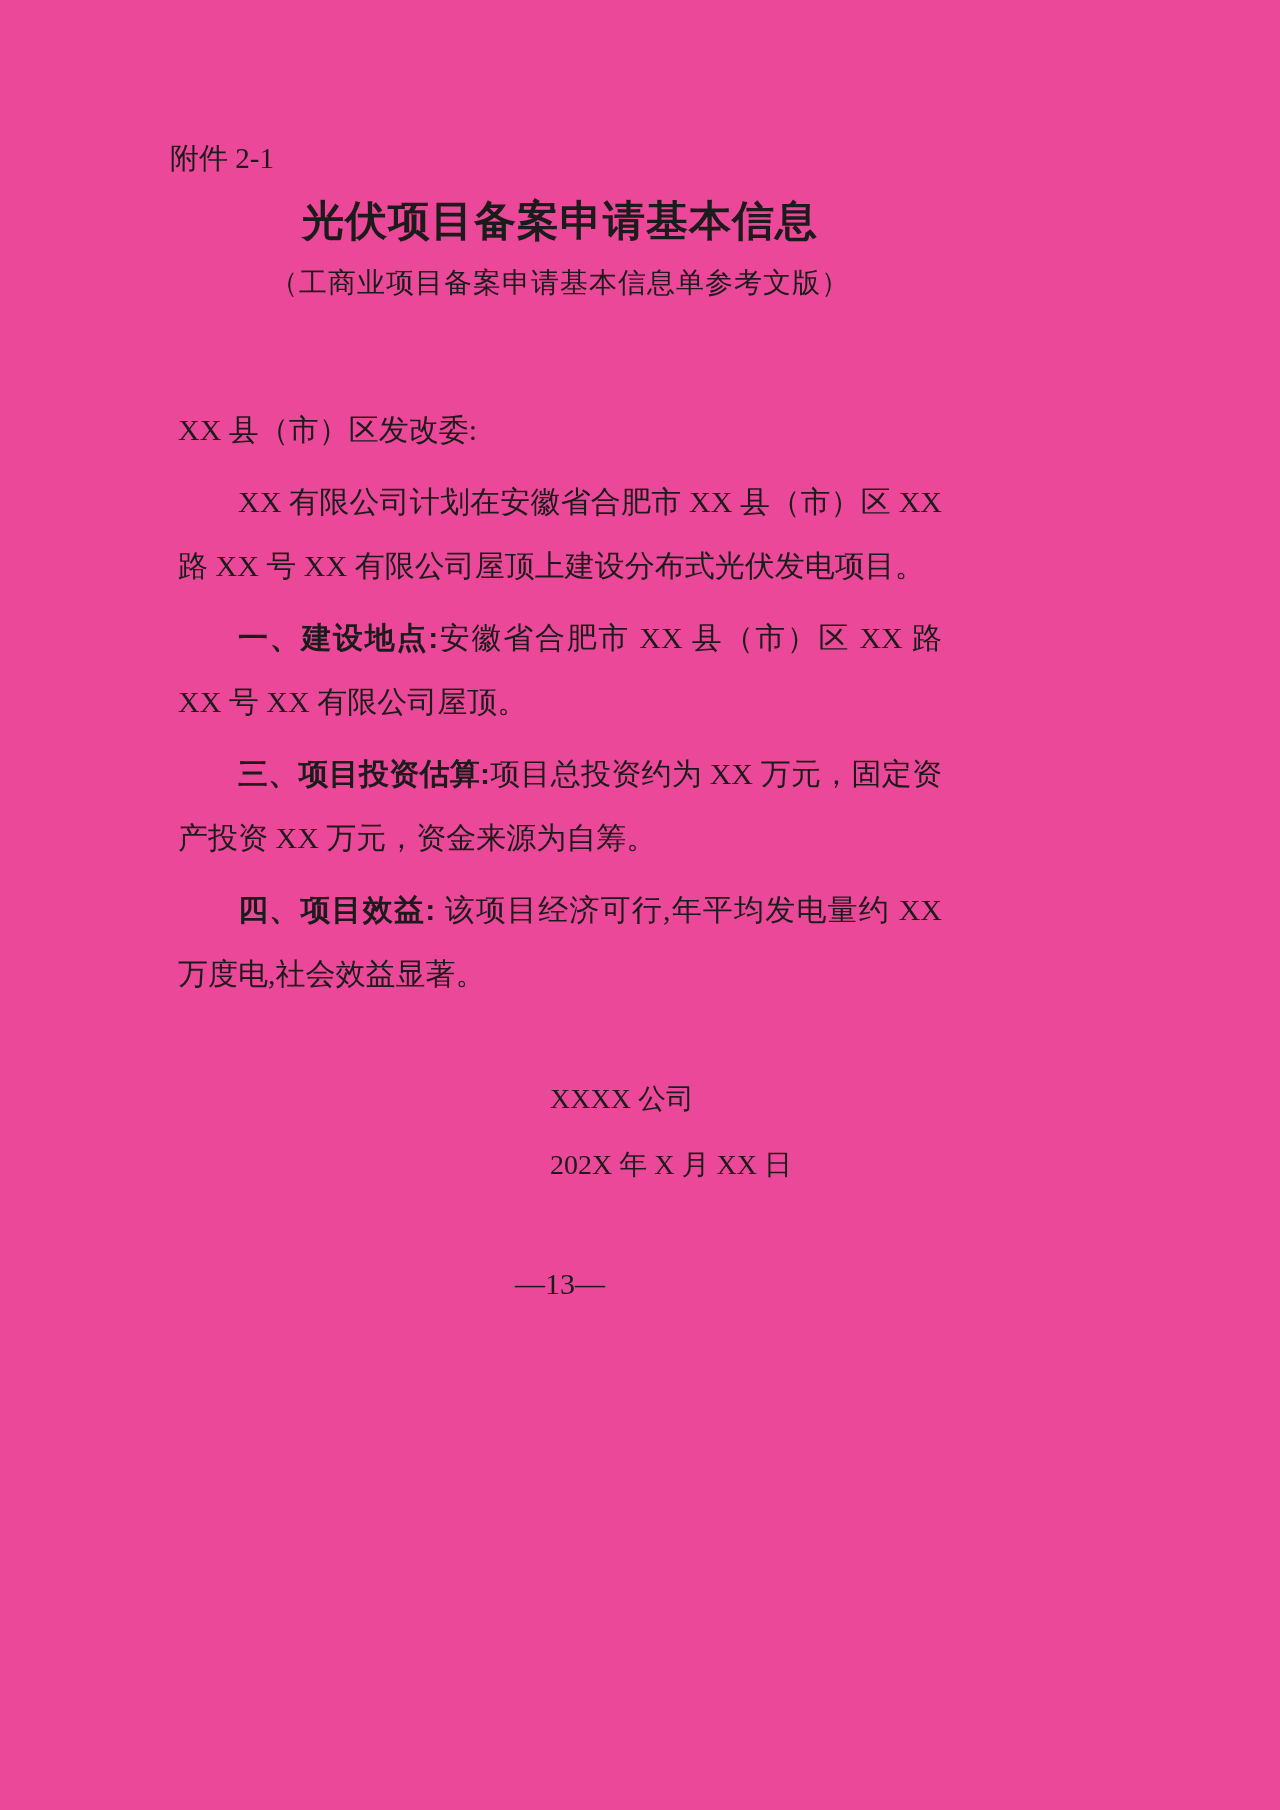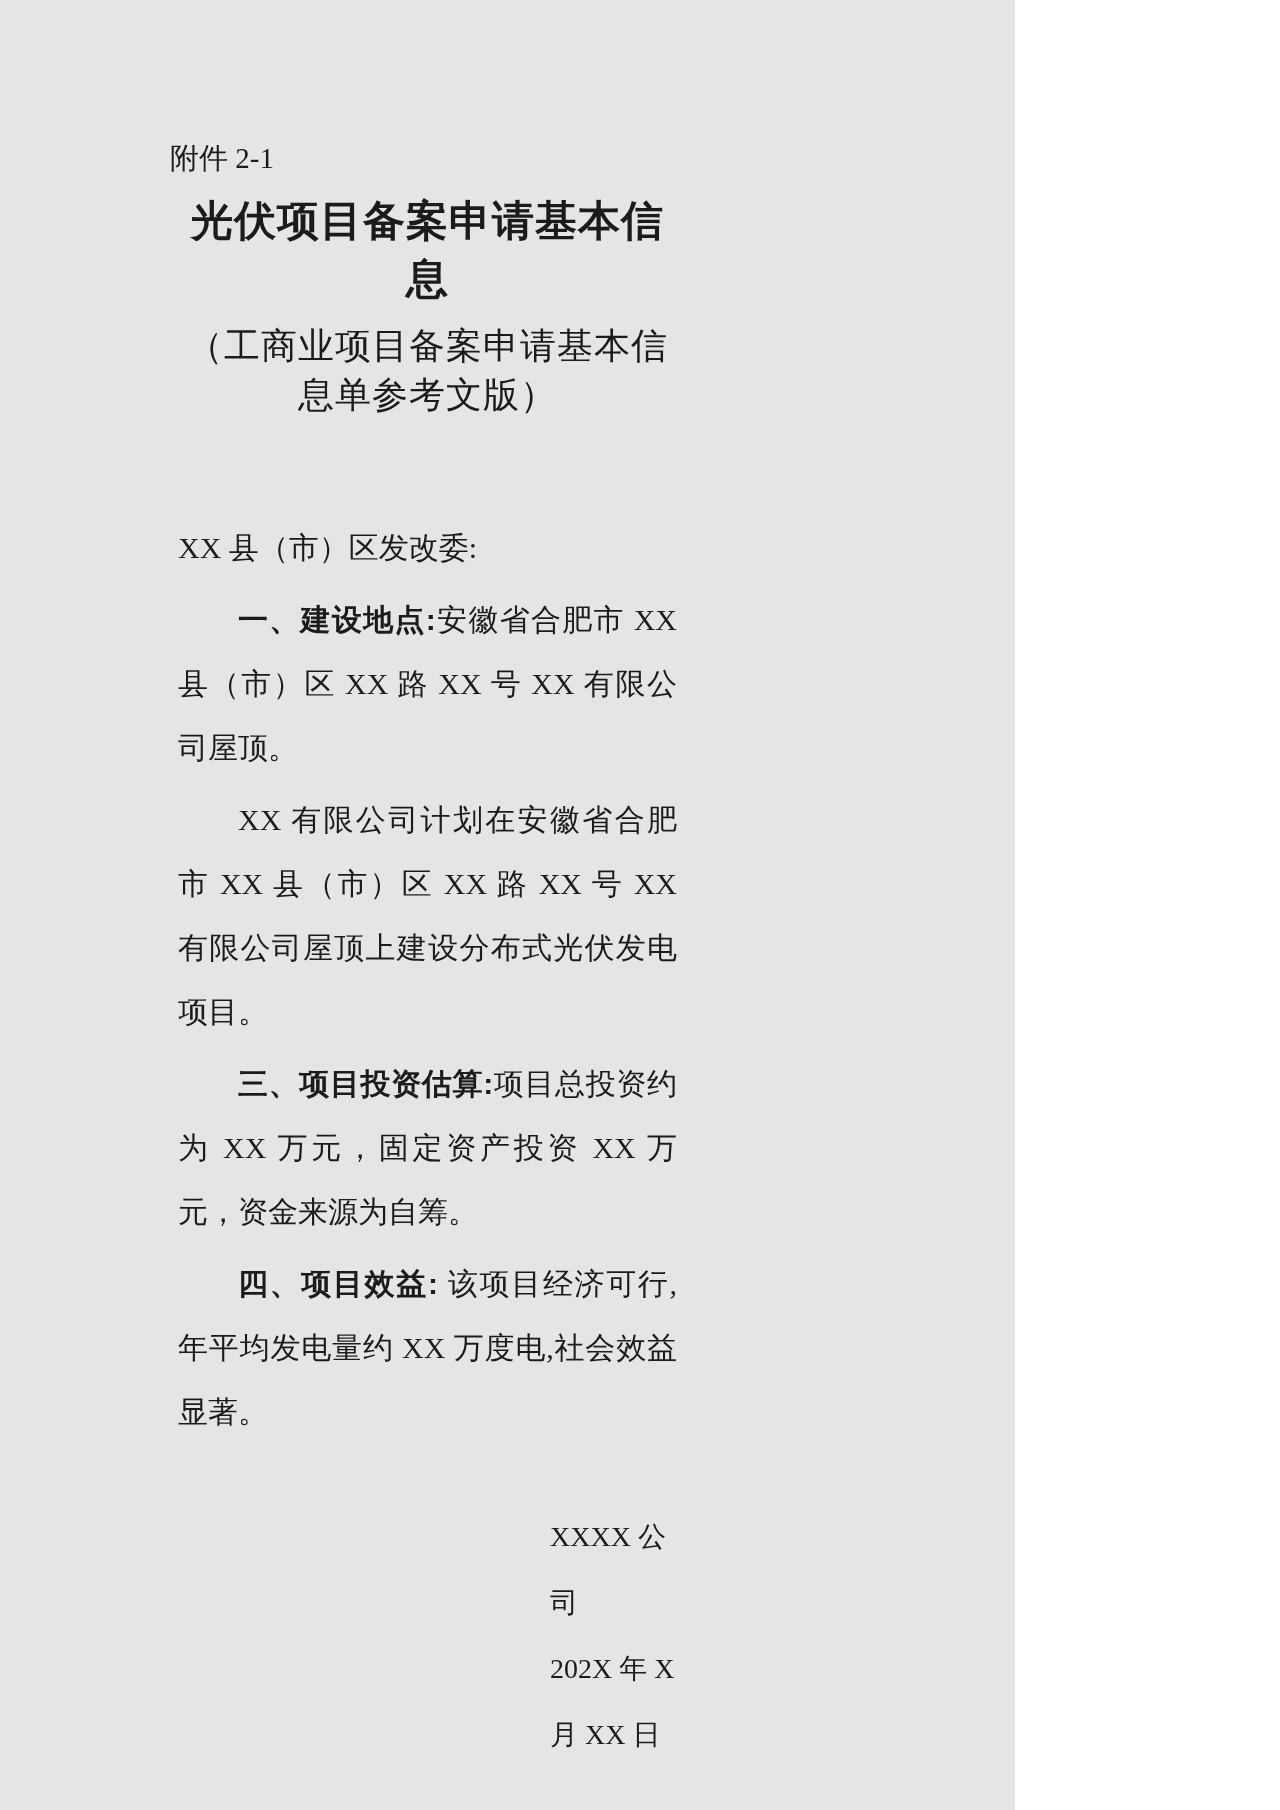--- a/index.html
+++ b/index.html
@@ -2,23 +2,23 @@
 <html><head>
 <meta charset="utf-8">
 <style>
   html, body {
     margin: 0;
     padding: 0;
     background: #ffffff;
   }
   .page {
     position: relative;
-    width: 1015px;
+    width: 1280px;
     height: 1810px;
-    background: #e5e5e5;
+    background: #ec4899;
     color: #1b1b1b;
     box-sizing: border-box;
     padding: 138px 330px 0 170px;
     font-family: "Liberation Serif", "DejaVu Serif", serif;
     overflow: hidden;
   }
   .attachment {
     font-size: 29px;
     line-height: 40px;
   }
@@ -28,21 +28,21 @@
     font-weight: 700;
     text-align: center;
     line-height: 58px;
     letter-spacing: 1px;
   }
   .title-line {
     display: block;
   }
   .subtitle {
     margin-top: 14px;
-    font-size: 36px;
+    font-size: 28px;
     text-align: center;
     letter-spacing: 1px;
   }
   .body {
     margin-top: 96px;
     font-size: 30px;
     line-height: 64px;
     text-align: justify;
     text-justify: inter-ideograph;
   }
@@ -80,23 +80,23 @@
   <h1 class="title">
     <span class="title-line">光伏项目备案申请基本信息</span>
   </h1>
 
   <div class="subtitle">（工商业项目备案申请基本信息单参考文版）</div>
 
   <div class="body">
 
     <p class="para">XX 县（市）区发改委:</p>
 
+    <p class="para indent">XX 有限公司计划在安徽省合肥市 XX 县（市）区 XX 路 XX 号 XX 有限公司屋顶上建设分布式光伏发电项目。</p>
+
     <p class="para indent"><span class="lead">一、建设地点:</span><span>安徽省合肥市 XX 县（市）区 XX 路 XX 号 XX 有限公司屋顶。</span></p>
-
-    <p class="para indent">XX 有限公司计划在安徽省合肥市 XX 县（市）区 XX 路 XX 号 XX 有限公司屋顶上建设分布式光伏发电项目。</p>
 
 
     <p class="para indent"><span class="lead">三、项目投资估算:</span><span>项目总投资约为 XX 万元，固定资产投资 XX 万元，资金来源为自筹。</span></p>
 
     <p class="para indent"><span class="lead">四、项目效益: </span><span>该项目经济可行,年平均发电量约 XX 万度电,社会效益显著。</span></p>
 
 
   </div>
 
   <div class="signature">

